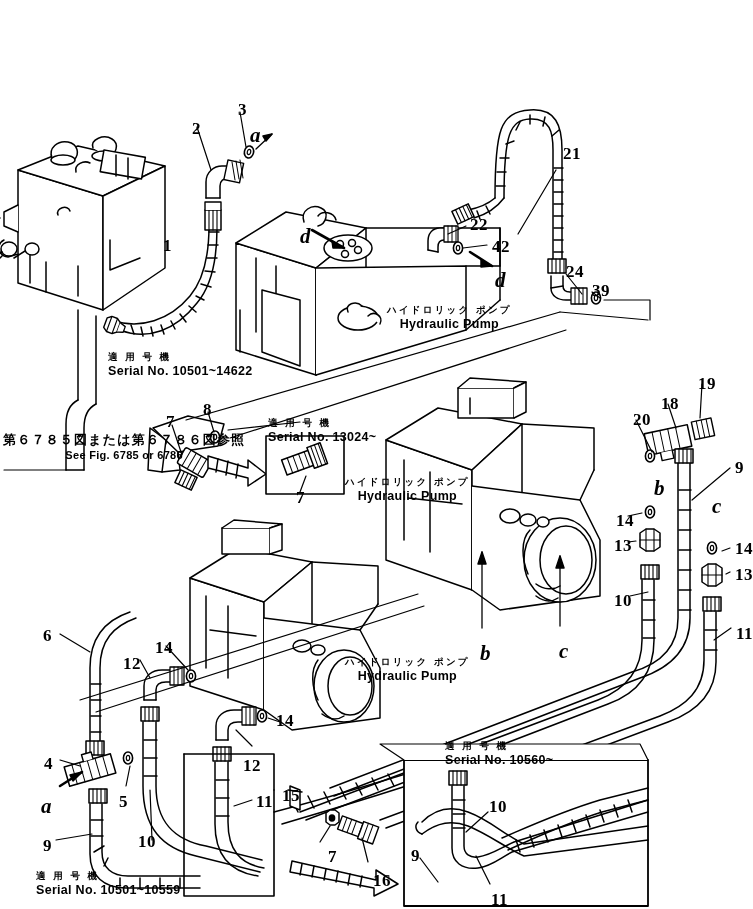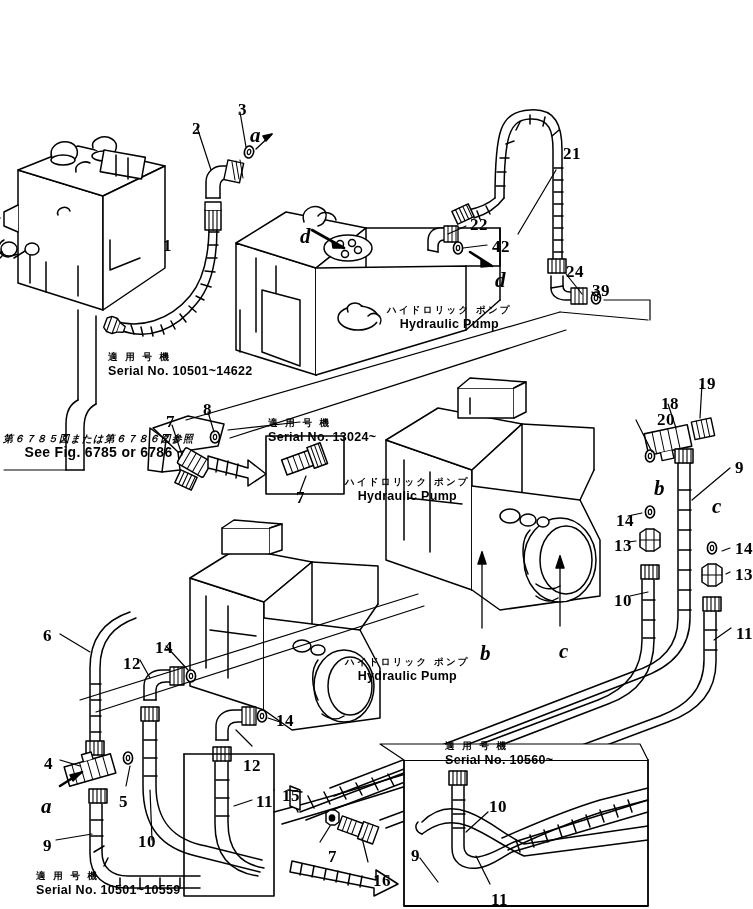--- a/index.html
+++ b/index.html
@@ -57,22 +57,22 @@
   }
   .cap .en {
     font-family: "Liberation Sans", sans-serif;
     font-size: 12.5px;
     font-weight: bold;
     letter-spacing: 0.3px;
     display: block;
     margin-top: 1px;
   }
   .cap.left { text-align: left; }
-  .cap .jp.tight { letter-spacing: 1.2px; font-size: 10px; font-style: italic; }
-  .cap .en.small { font-size: 14px; }
+  .cap .jp.tight { letter-spacing: 1.2px; font-size: 13px; }
+  .cap .en.small { font-size: 11px; }
 </style>
 </head>
 <body>
 
 <div id="sheet">
 
   <svg id="artwork" viewBox="0 0 753 909" xmlns="http://www.w3.org/2000/svg">
     <defs>
       <g id="hexnut">
         <path d="M-7,-5 L-3,-8 L3,-8 L7,-5 L7,5 L3,8 L-3,8 L-7,5 Z" fill="#fff" stroke="#000" stroke-width="1.4"></path>
@@ -571,21 +571,21 @@
       <div class="callout num" style="left: 163px; top: 237px;">1</div>
       <div class="callout num" style="left: 470px; top: 216px;">22</div>
       <div class="callout num" style="left: 492px; top: 238px;">42</div>
       <div class="callout num" style="left: 566px; top: 263px;">24</div>
       <div class="callout num" style="left: 592px; top: 282px;">39</div>
       <div class="callout num" style="left: 166px; top: 413px;">7</div>
       <div class="callout num" style="left: 203px; top: 401px;">8</div>
       <div class="callout num" style="left: 296px; top: 489px;">7</div>
       <div class="callout num" style="left: 698px; top: 375px;">19</div>
       <div class="callout num" style="left: 661px; top: 395px;">18</div>
-      <div class="callout num" style="left: 657px; top: 411px;">20</div>
+      <div class="callout num" style="left: 633px; top: 411px;">20</div>
       <div class="callout num" style="left: 735px; top: 459px;">9</div>
       <div class="callout num" style="left: 616px; top: 512px;">14</div>
       <div class="callout num" style="left: 614px; top: 537px;">13</div>
       <div class="callout num" style="left: 735px; top: 540px;">14</div>
       <div class="callout num" style="left: 735px; top: 566px;">13</div>
       <div class="callout num" style="left: 614px; top: 592px;">10</div>
       <div class="callout num" style="left: 736px; top: 625px;">11</div>
       <div class="callout num" style="left: 43px; top: 627px;">6</div>
       <div class="callout num" style="left: 155px; top: 639px;">14</div>
       <div class="callout num" style="left: 123px; top: 655px;">12</div>

